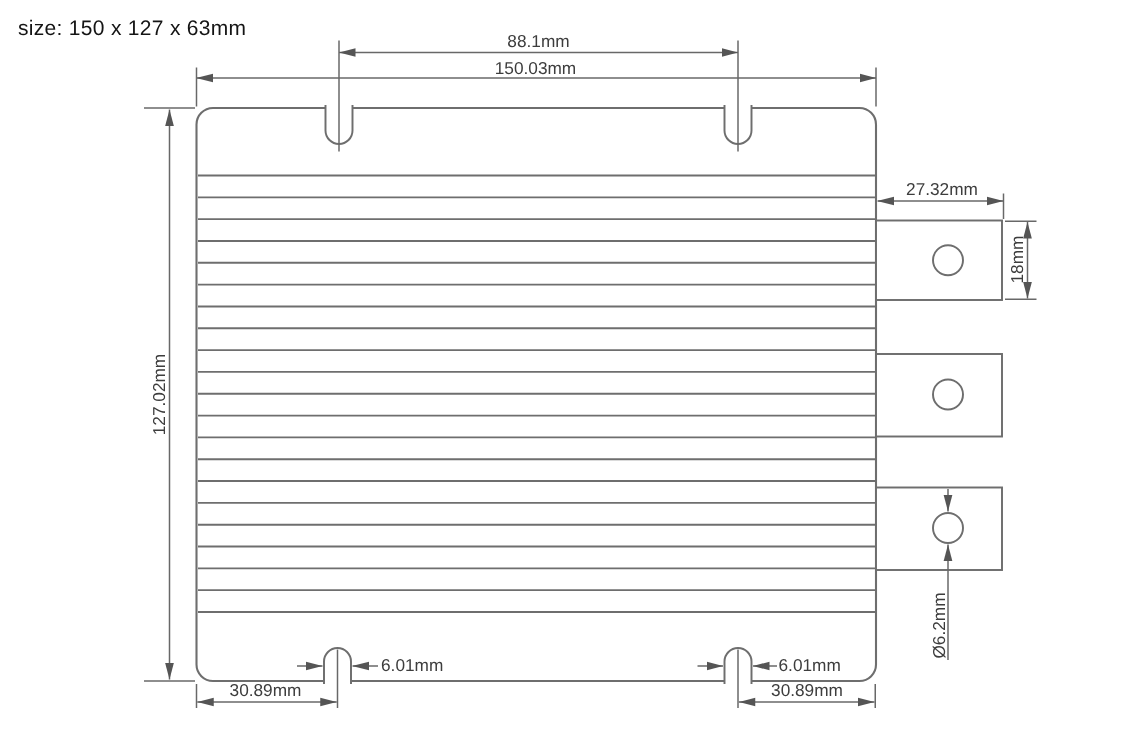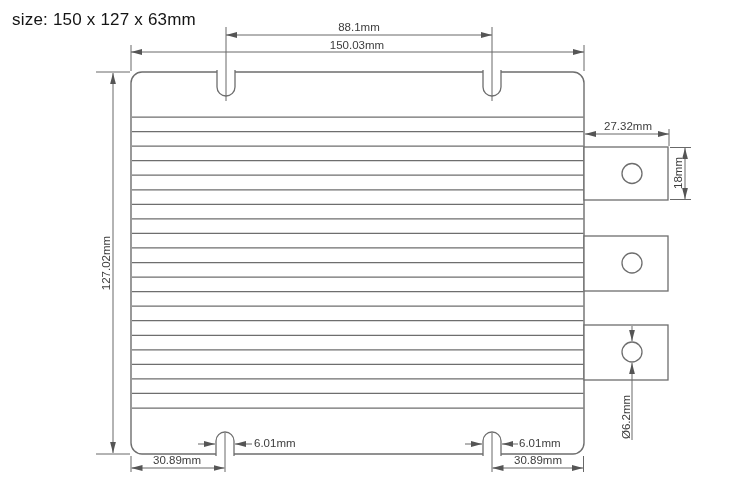--- a/index.html
+++ b/index.html
@@ -1,18 +1,18 @@
 <!DOCTYPE html>
 <html><head>
 <meta charset="utf-8">
 <style>
   html,body{margin:0;padding:0;background:#fff;}
   #stage{position:relative;width:750px;height:504px;background:#fff;overflow:hidden;
          font-family:"Liberation Sans",sans-serif;}
-  #size-label{position:absolute;left:12px;top:10px;font-size:17px;color:#141414;
+  #size-label{position:absolute;left:12px;top:10px;font-size:14px;color:#141414;
               letter-spacing:.2px;}
   svg text{font-family:"Liberation Sans",sans-serif;font-size:11.5px;fill:#3d3d3d;}
 </style>
 </head>
 <body>
 
 <div id="stage">
 
   <div id="size-label">size: 150 x 127 x 63mm</div>
 

